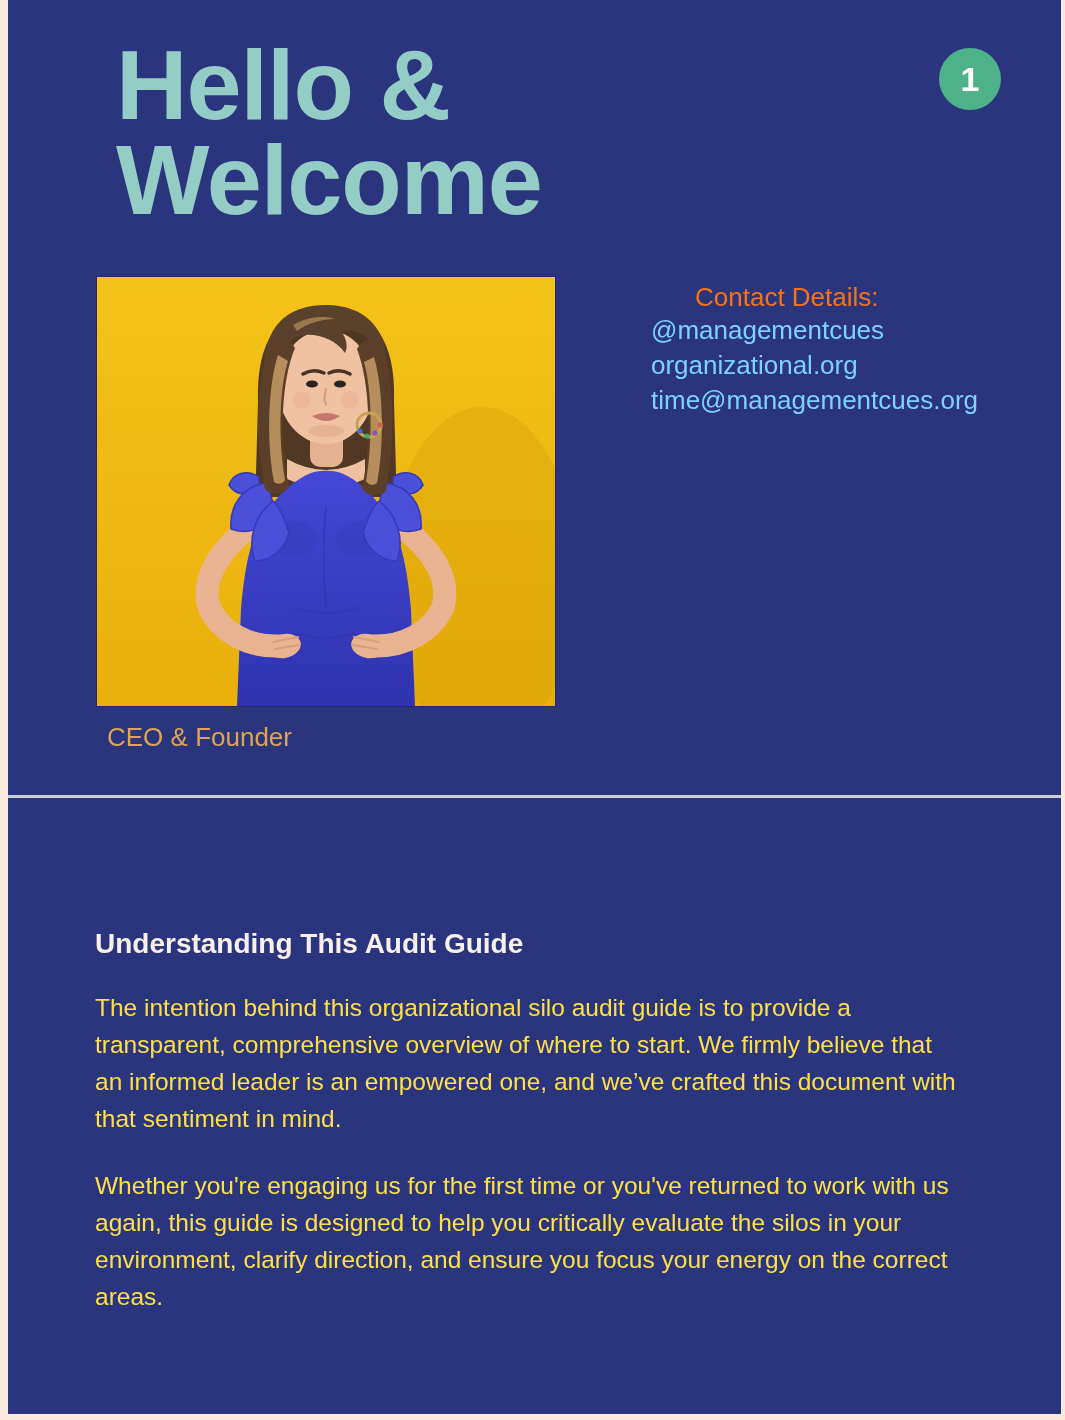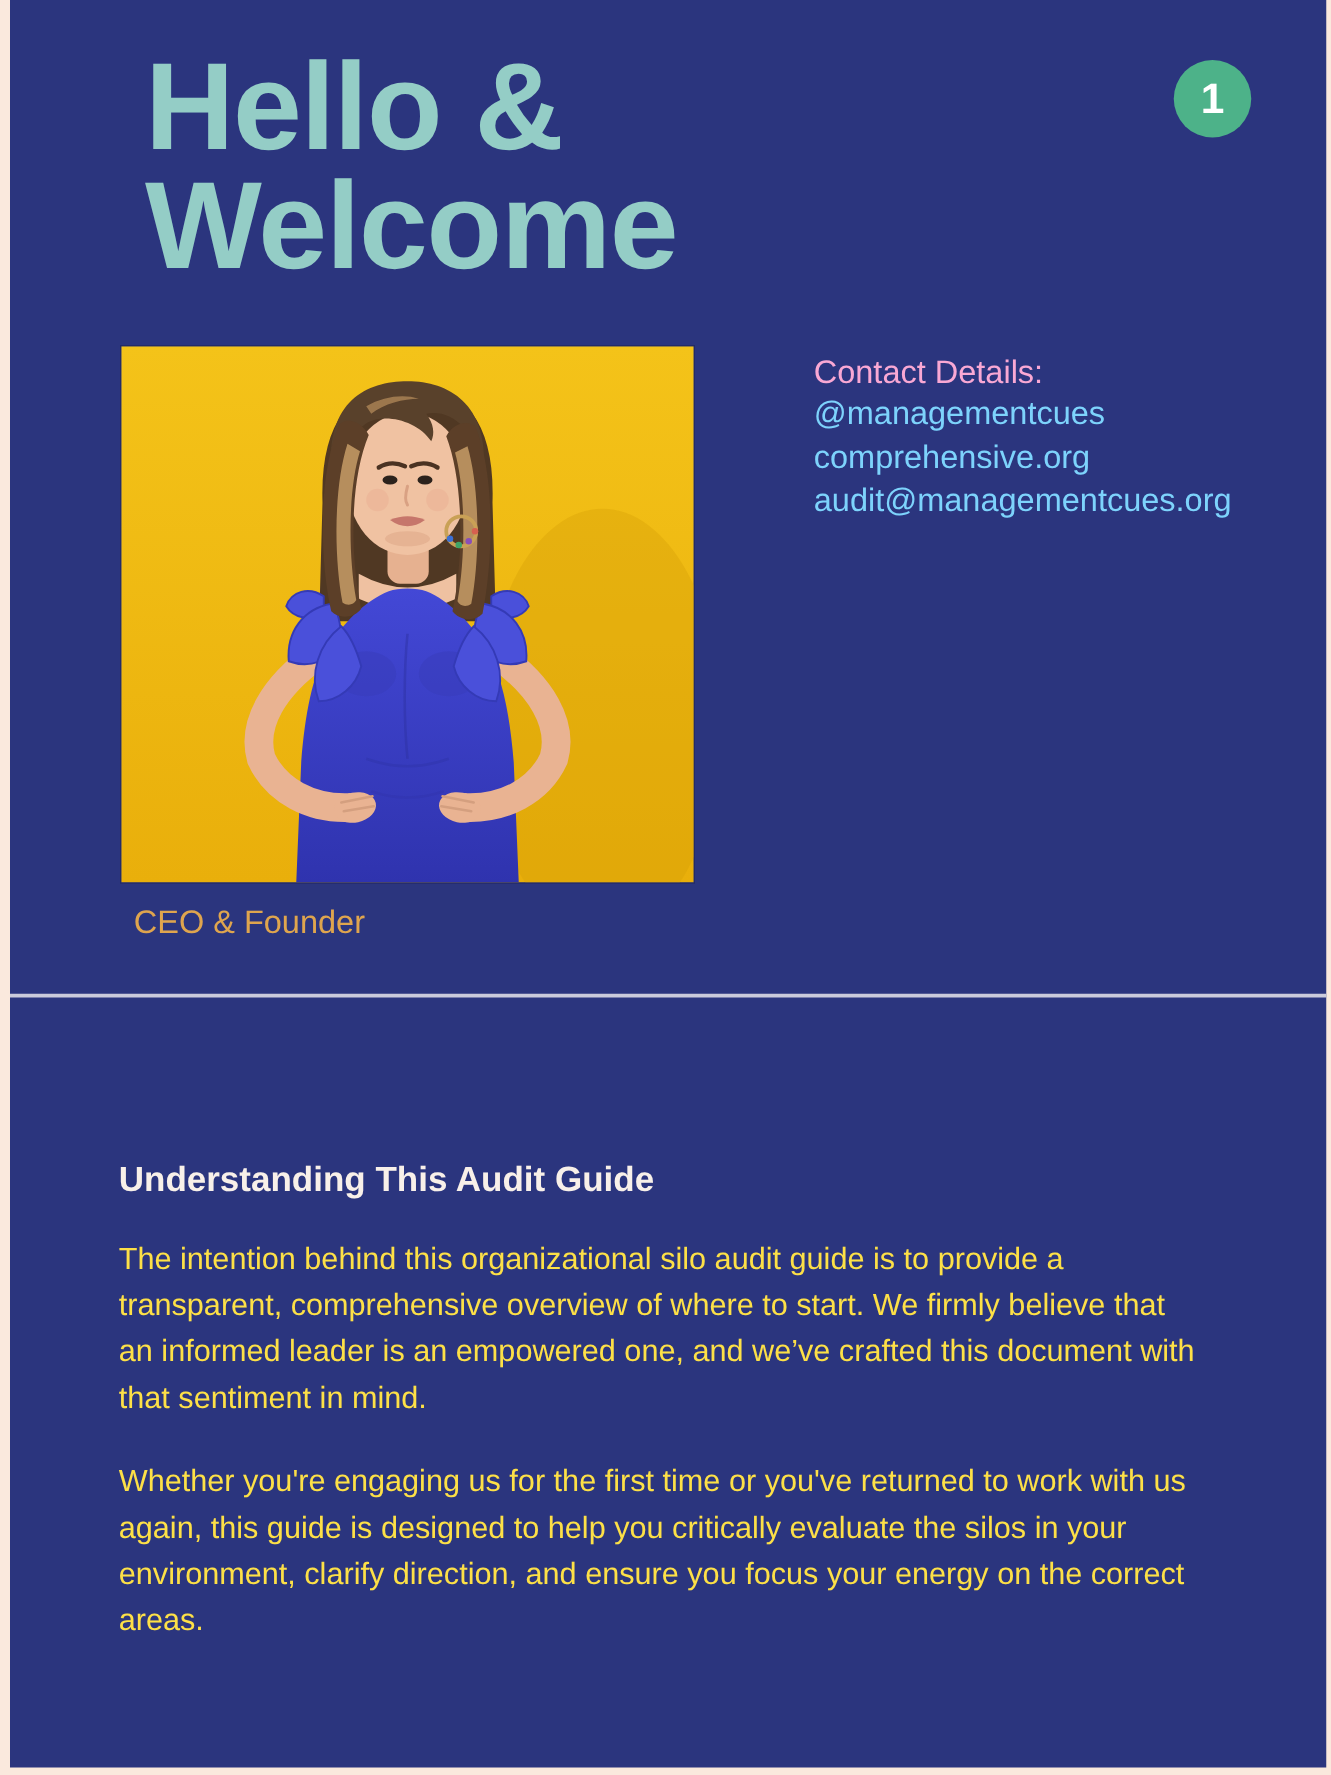--- a/index.html
+++ b/index.html
@@ -76,21 +76,22 @@
   }
   .contact {
     position: absolute;
     left: 643px;
     top: 281px;
     width: 380px;
   }
   .contact-heading {
     font-size: 26px;
     line-height: 32px;
-    color: #f9a8d4;
+    color: #f97316;
+    margin-left: 44px;
   }
   .contact-lines {
     font-size: 26px;
     line-height: 35px;
     color: #7dd3fc;
   }
   .divider {
     position: absolute;
     left: 0;
     top: 795px;
@@ -206,22 +207,22 @@
   </div>
 
   <div class="profile">
     <div class="profile-role">CEO &amp; Founder</div>
   </div>
 
   <div class="contact">
     <div class="contact-heading">Contact Details:</div>
     <div class="contact-lines">
       <div>@managementcues</div>
-      <div>comprehensive.org</div>
-      <div>audit@managementcues.org</div>
+      <div>organizational.org</div>
+      <div>time@managementcues.org</div>
     </div>
   </div>
 
   <div class="divider"></div>
 
   <div class="section">
     <h3 class="section-heading">Understanding This Audit Guide</h3>
     <p>The intention behind this organizational silo audit guide is to provide a
 transparent, comprehensive overview of where to start. We firmly believe that
 an informed leader is an empowered one, and we’ve crafted this document with

